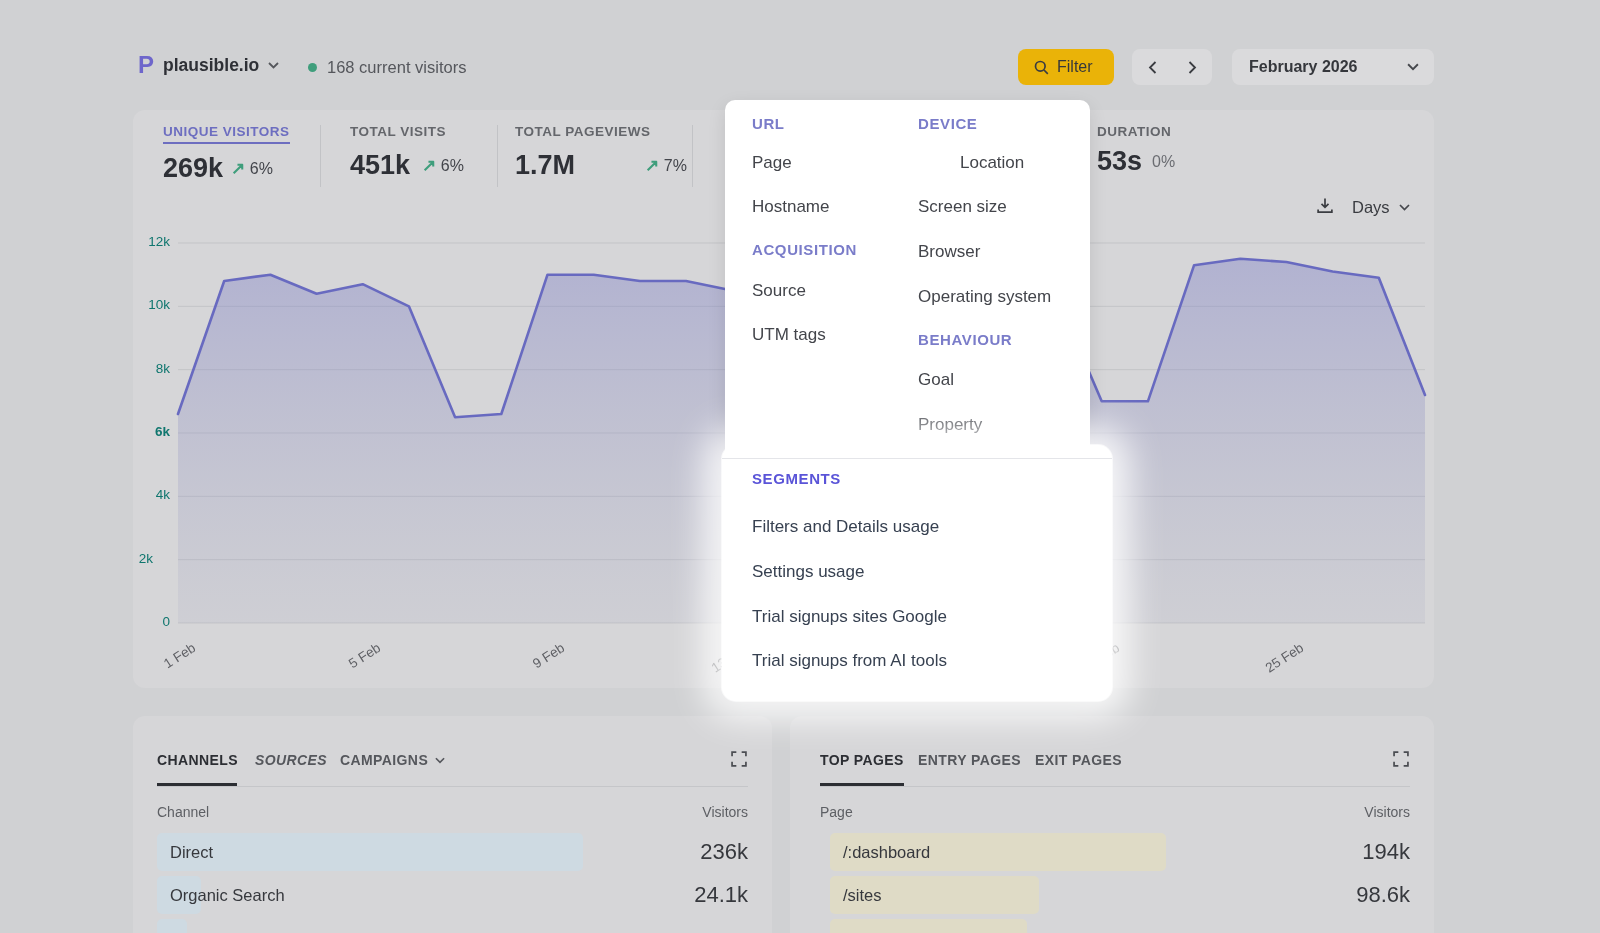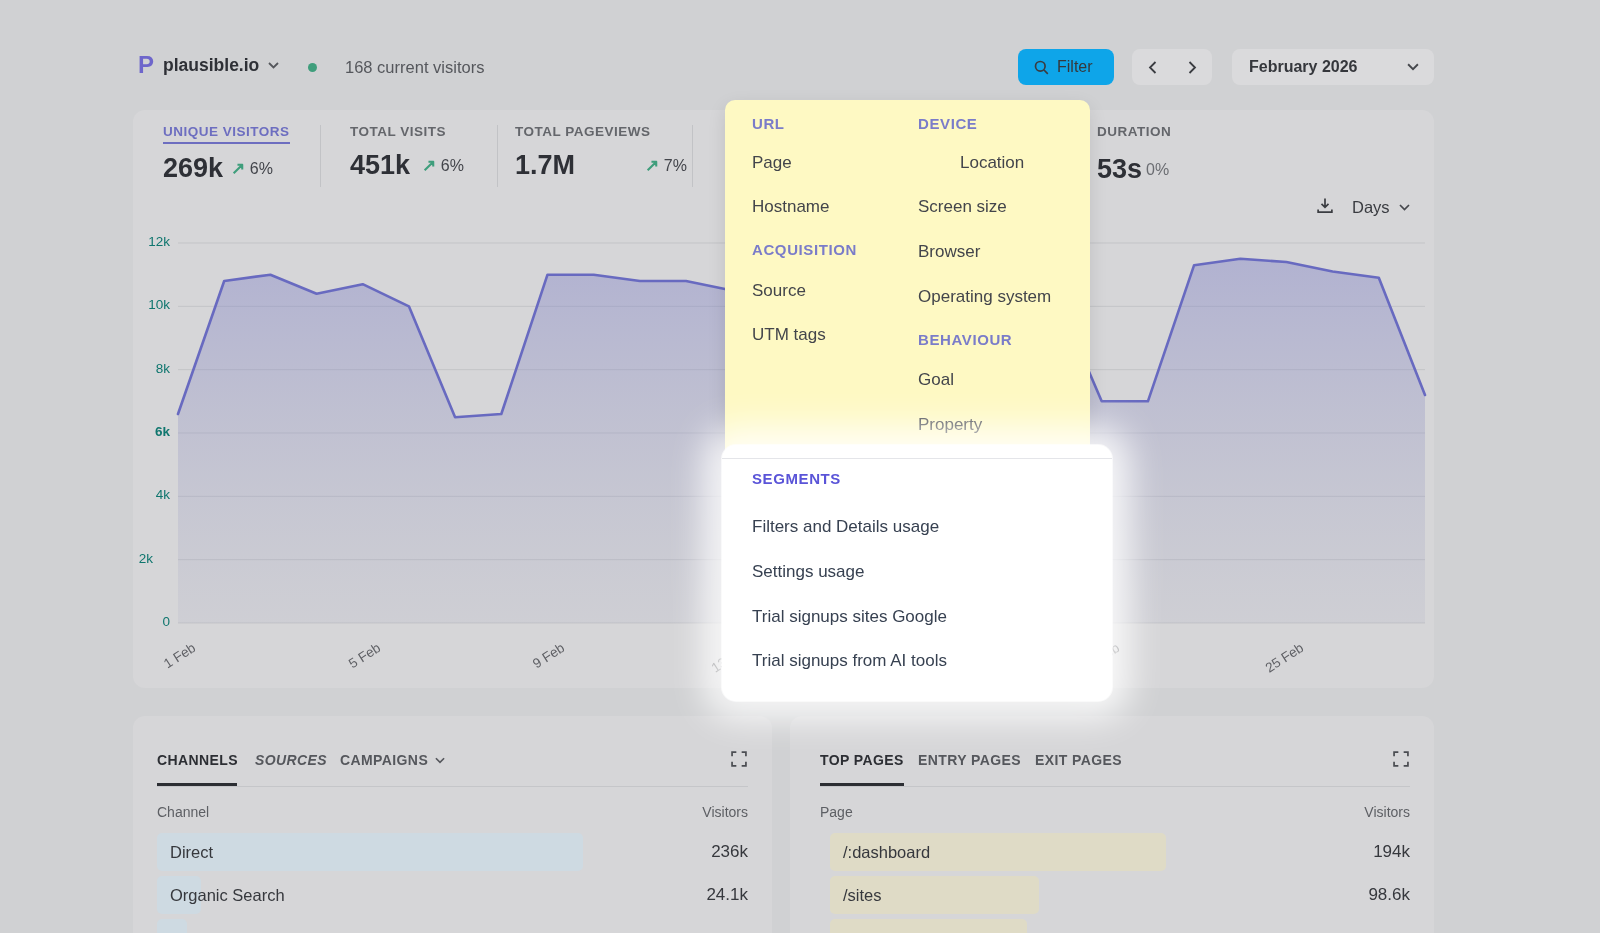--- a/index.html
+++ b/index.html
@@ -9,71 +9,71 @@
     font-family:"Liberation Sans", sans-serif;
     -webkit-font-smoothing:antialiased;
   }
   .abs{position:absolute;}
   .card{position:absolute;background:#d6d6d8;border-radius:12px;}
   
   .logo-p{font-weight:800;font-size:24px;color:#6e66cb;line-height:1;}
   .site-name{font-weight:700;font-size:17.5px;color:#2e3036;}
   .muted{color:#55575c;}
   .hdr-btn{position:absolute;height:36px;border-radius:8px;display:flex;align-items:center;box-sizing:border-box;}
-  .btn-dark{background:#0ea5e9;}
+  .btn-dark{background:#eab308;}
   .btn-light{background:#dadadc;}
   .green-dot{width:9px;height:9px;border-radius:50%;background:#3f9e7c;display:inline-block;}
   
   .stat-label{font-size:13.5px;font-weight:700;letter-spacing:.5px;color:#64666b;white-space:nowrap;}
   .stat-label.active{color:#6d6ec0;border-bottom:2px solid #6d6ec0;padding-bottom:3px;}
   .stat-value{font-size:27px;font-weight:700;color:#2e3036;white-space:nowrap;}
   .stat-change{font-size:16px;color:#43454b;}
   .up-arrow{color:#3f9e7c;font-weight:700;font-size:17px;}
   .vdiv{position:absolute;width:1px;background:#c2c3c6;}
   
   .ylab{position:absolute;width:40px;text-align:right;font-size:13.5px;color:#0f766e;}
   .xlab{position:absolute;width:60px;text-align:right;font-size:13.5px;color:#5f6065;
         transform:rotate(-33deg);transform-origin:100% 0;white-space:nowrap;}
   .days-ctl{font-size:16.5px;color:#3a3c41;}
   
   .dropdown{position:absolute;left:725px;top:100px;width:365px;height:592px;
-    background:#fef9c3;border-radius:10px;box-shadow:0 6px 18px rgba(0,0,0,.10);z-index:20;}
+    background:#ffffff;border-radius:10px;box-shadow:0 6px 18px rgba(0,0,0,.10);z-index:20;}
   .dd-head{position:absolute;font-size:15px;font-weight:700;letter-spacing:.6px;color:#7a7cc9;}
   .dd-item{position:absolute;font-size:17px;color:#43454b;cursor:pointer;white-space:nowrap;}
   
   .spotlight{position:absolute;left:722px;top:445px;width:390px;height:256px;background:#ffffff;
     border-radius:14px;z-index:30;
     box-shadow:0 0 0 1px rgba(255,255,255,.65), 0 0 34px 18px rgba(255,255,255,.85);}
   .sp-sep{position:absolute;top:13px;left:0;right:0;border-top:1px solid #e4e5e9;}
   .sp-head{position:absolute;left:30px;top:25px;font-size:15px;font-weight:700;letter-spacing:.6px;color:#5a54d8;}
   .sp-item{position:absolute;left:30px;font-size:17px;color:#374151;cursor:pointer;white-space:nowrap;}
   
   .tab{position:absolute;font-size:14px;font-weight:700;letter-spacing:.4px;color:#55575c;white-space:nowrap;}
   .tab.active{color:#2c2e33;}
   .tab-underline{position:absolute;height:3px;background:#2c2e33;}
   .card-sep{position:absolute;height:1px;background:#c5c6c9;}
   .col-head{position:absolute;font-size:14px;color:#5d5f64;}
   .t-row{position:absolute;height:38px;}
   .t-bar{position:absolute;left:0;top:0;height:38px;border-radius:5px;}
   .t-name{position:absolute;left:13px;top:0;line-height:38px;font-size:16.5px;color:#36383d;white-space:nowrap;}
-  .t-val{position:absolute;right:0;top:0;line-height:38px;font-size:17px;color:#36383d;}
+  .t-val{position:absolute;right:0;top:0;line-height:38px;font-size:22px;color:#36383d;}
   svg{display:block;}
 </style>
 </head>
 <body>
 
 <div class="abs" style="left:138px;top:53px;display:flex;align-items:center;gap:9px;cursor:pointer;">
   <span class="logo-p">P</span>
   <span class="site-name">plausible.io</span>
   <svg width="11" height="7" viewBox="0 0 11 7" fill="none" stroke="#55575c" stroke-width="1.8">
       <path d="M1 1 L5.5 5.5 L10 1"></path>
     </svg>
 </div>
 
-<div class="abs" style="left:308px;top:58px;display:flex;align-items:center;gap:28px;cursor:pointer;">
+<div class="abs" style="left:308px;top:58px;display:flex;align-items:center;gap:10px;cursor:pointer;">
   <span class="green-dot"></span>
   <span class="muted" style="font-size:16.5px;">168 current visitors</span>
 </div>
 
 <div class="hdr-btn btn-dark" style="left:1018px;top:49px;width:96px;padding:0 16px;gap:8px;cursor:pointer;">
   <svg width="15" height="15" viewBox="0 0 15 15" fill="none" stroke="#3a3c41" stroke-width="1.7">
       <circle cx="6.3" cy="6.3" r="4.8"></circle>
       <path d="M10 10 L13.8 13.8"></path>
     </svg>
   <span style="font-size:16px;color:#36383b;">Filter</span>
@@ -122,21 +122,21 @@
   <div style="display:flex;align-items:center;gap:12px;margin-top:11px;">
     <span class="stat-value">1.7M</span>
     <span style="margin-left:58px;"><span class="up-arrow">↗</span>
     <span class="stat-change">7%</span></span>
   </div>
 </div>
 <div class="vdiv" style="left:692px;top:125px;height:62px;"></div>
 
 <div class="abs" style="left:1097px;top:124px;cursor:pointer;">
   <div class="stat-label">DURATION</div>
-  <div style="display:flex;align-items:center;gap:4px;margin-top:15px;">
+  <div style="display:flex;align-items:center;gap:10px;margin-top:7px;">
     <span class="stat-value">53s</span>
     <span class="stat-change" style="color:#6b6d72;">0%</span>
   </div>
 </div>
 
 <div class="abs" style="left:1316px;top:197px;cursor:pointer;">
   <svg width="18" height="18" viewBox="0 0 17 17" fill="none" stroke="#3a3c41" stroke-width="1.6">
     <path d="M8.5 1.5 V9.5 M5.2 6.4 L8.5 9.7 L11.8 6.4"></path>
       <path d="M2 11.8 V14.2 H15 V11.8"></path>
   </svg>

